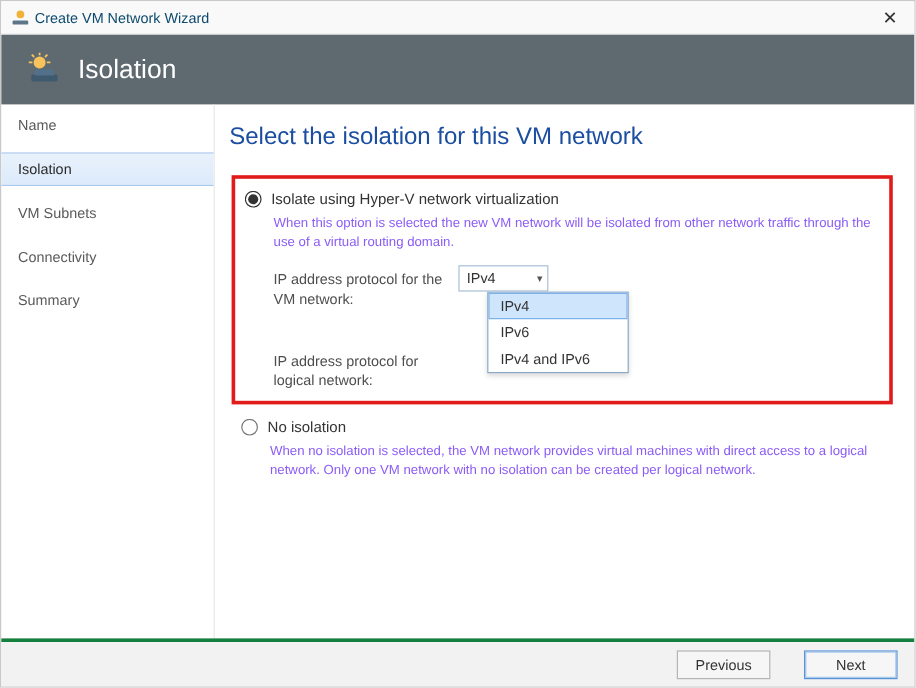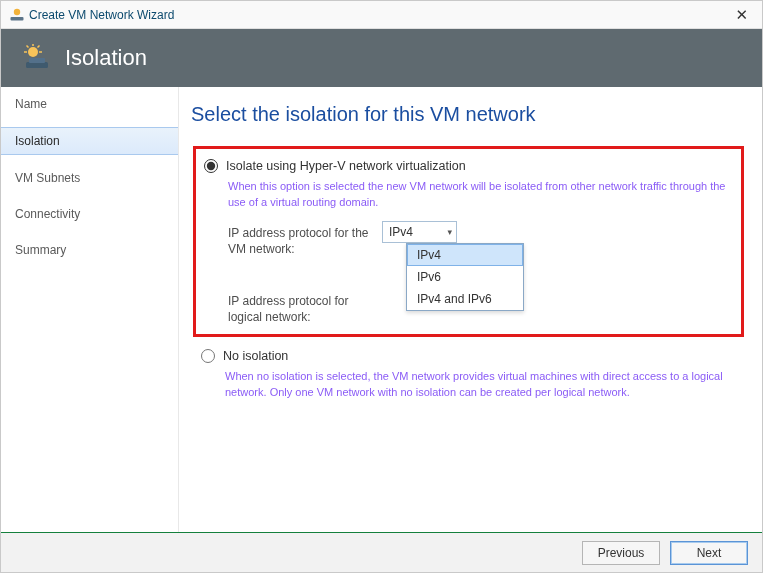--- a/index.html
+++ b/index.html
@@ -175,43 +175,43 @@
   .dd-item.hl {
     background: #cfe5fb;
     border: 1px solid #7fb2e8;
     padding: 3px 7px 3px 9px;
   }
   
   .footer {
     position: absolute;
     left: 0; right: 0; bottom: 0;
     height: 40px;
-    border-top: 1px solid #15803d;
+    border-top: 3px solid #15803d;
     background: #f2f2f2;
     display: flex;
     align-items: center;
     justify-content: flex-end;
     padding-right: 14px;
-    gap: 10px;
   }
   .btn {
     min-width: 78px;
     height: 24px;
     border: 1px solid #b5b5b5;
     background: #f6f6f6;
     font-size: 12px;
     color: #333;
     display: inline-flex;
     align-items: center;
     justify-content: center;
     cursor: default;
   }
   .btn.primary {
     border: 1px solid #5b94d6;
     box-shadow: 0 0 0 1px #a8cbee inset;
+    margin-left: 28px;
   }
 </style>
 </head>
 <body>
 
 <div class="titlebar">
   <span class="app-icon">
     <svg width="16" height="16" viewBox="0 0 16 16">
       <circle cx="8" cy="5" r="3.2" fill="#f2b23a"></circle>
       <rect x="1.5" y="10" width="13" height="3.5" rx="1" fill="#5d7589"></rect>

